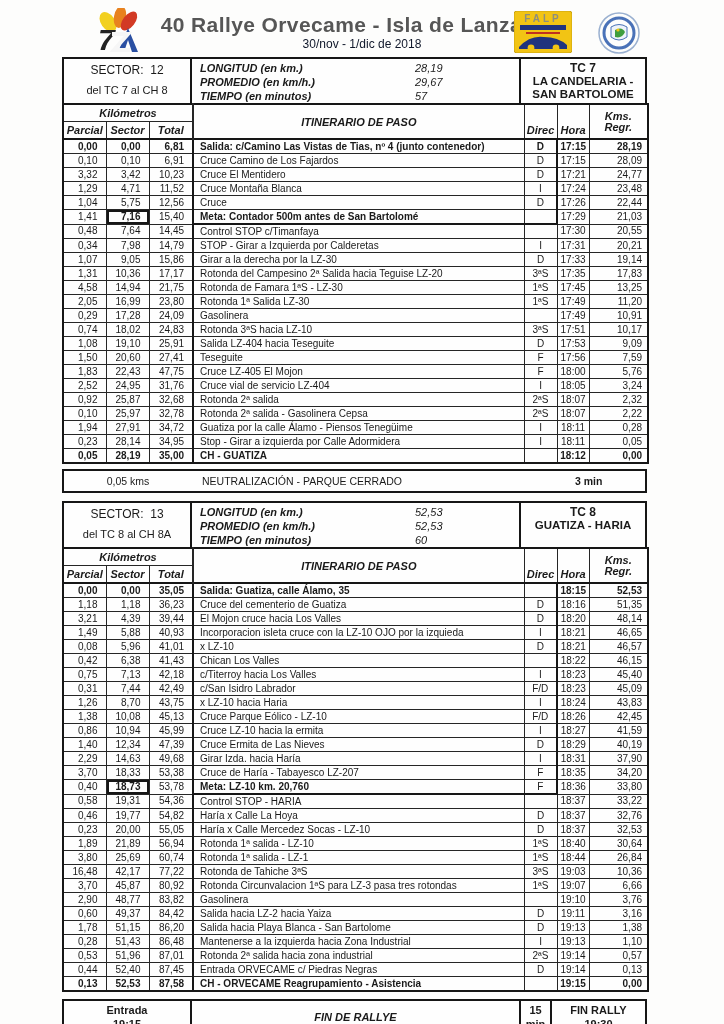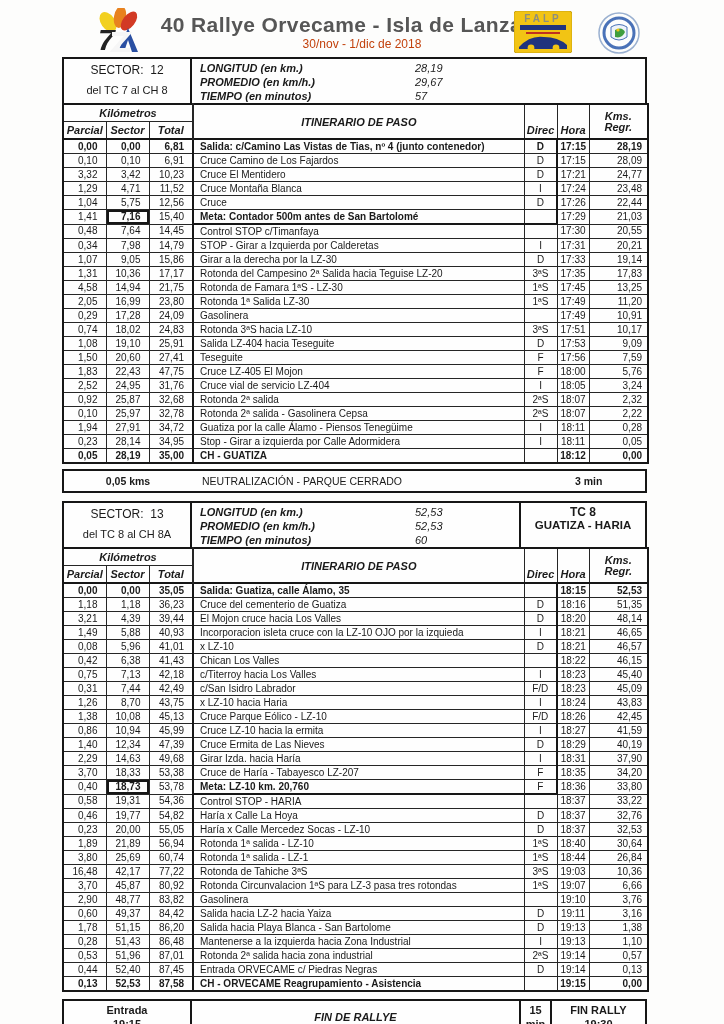--- a/index.html
+++ b/index.html
@@ -8,21 +8,21 @@
     background:#fdfdfc; color:#1a1a1a;
     font-family:"Liberation Sans", sans-serif;
     -webkit-font-smoothing:antialiased;
   }
   .content { position:absolute; left:62px; top:0; width:585px; }
 
   
   .masthead { position:relative; height:57px; width:724px; left:-62px; }
   .m-title { text-align:center; font-weight:bold; font-size:21px; color:#565656;
              padding-top:13px; letter-spacing:.4px; }
-  .m-date  { text-align:center; font-size:12px; color:#c2410c; margin-top:0px; }
+  .m-date  { text-align:center; font-size:12px; color:#0f172a; margin-top:0px; }
   .logo-left  { position:absolute; left:94px;  top:8px; }
   .logo-falp  { position:absolute; left:514px; top:11px; }
   .logo-crest { position:absolute; left:598px; top:10px; }
 
   
   .sector-box { display:grid; grid-template-columns:128px 329px auto;
                 border:2px solid #161616; height:44px; background:#fefefe; }
   .sb-cell { border-right:2px solid #161616; overflow:hidden; }
   .sb-cell:last-child { border-right:none; }
   .sb-left { text-align:center; padding-top:4px; }
@@ -56,21 +56,21 @@
   tr.row-salida td { border-top:2px solid #161616; }
   tr.row-salida { font-weight:bold; }
   tr.row-meta .col-itinerary, tr.row-meta .col-direc { border-bottom:2px solid #161616; }
   tr.row-meta .col-itinerary { font-weight:bold; }
   tr.row-meta .col-sector { font-weight:bold; box-shadow:inset 0 0 0 2px #161616; }
   tr.row-ch { font-weight:bold; }
 
   
   .neutral-box { margin-top:5px; border:2px solid #161616; height:20px;
                  display:flex; align-items:center; font-size:10.5px; background:#fefefe; }
-  .neu-kms   { width:128px; text-align:center;font-weight:bold; }
+  .neu-kms   { width:128px; text-align:center; }
   .neu-label { flex:1; padding-left:10px; }
   .neu-time  { width:70px; text-align:left; font-weight:bold; }
 
   .gap8 { height:8px; }
 
   
   .footer-box { margin-top:7px; border:2px solid #161616; display:grid;
                 grid-template-columns:128px 329px 31px auto; height:32px; background:#fefefe; }
   .fb-cell { border-right:2px solid #161616; display:flex; flex-direction:column;
              justify-content:center; text-align:center; font-weight:bold; font-size:11px; line-height:14px; }
@@ -131,20 +131,24 @@
           <span class="stat-value">28,19</span>
         </div>
       <div class="stat-line">
           <span class="stat-label">PROMEDIO (en km/h.)</span>
           <span class="stat-value">29,67</span>
         </div>
       <div class="stat-line">
           <span class="stat-label">TIEMPO (en minutos)</span>
           <span class="stat-value">57</span>
         </div>
+    </div>
+    <div class="sb-cell sb-right">
+      <div class="sb-tc">TC 7</div>
+      <div>LA CANDELARIA - SAN BARTOLOME</div>
     </div>
   </div>
 
   <table class="roadbook">
     <colgroup>
       <col style="width:43px">
         <col style="width:43px">
         <col style="width:44px">
       <col style="width:331px">
         <col style="width:33px">

